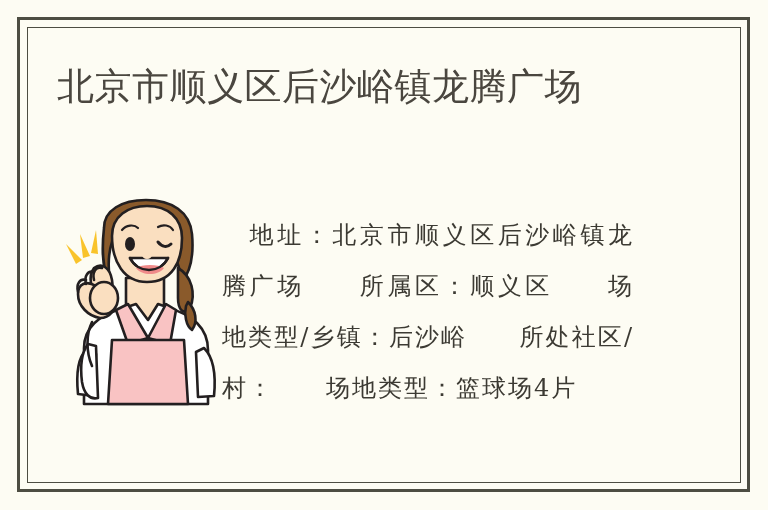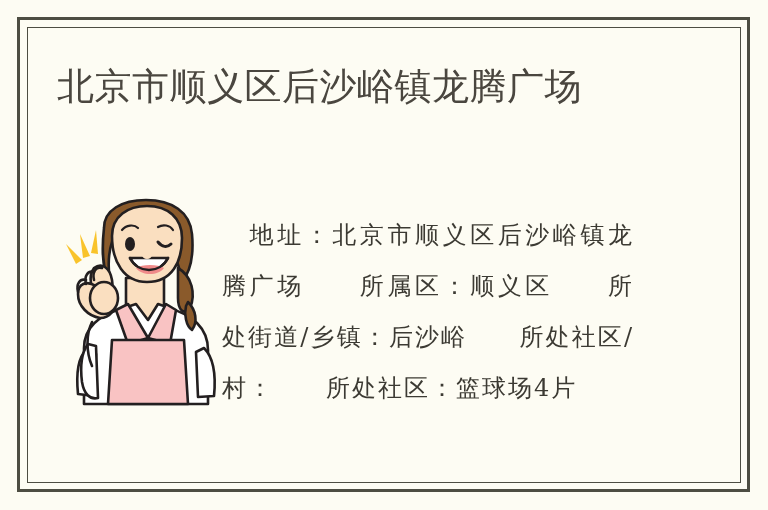--- a/index.html
+++ b/index.html
@@ -126,15 +126,15 @@
         <path d="M50 70 C44 68 40 74 42 82" fill="none"></path>
         <ellipse cx="52" cy="100" rx="14" ry="16" fill="#fadfc0"></ellipse>
         <path d="M40 124 C34 136 34 154 40 168" fill="none"></path>
         <path d="M64 112 L76 106 L96 140 L76 146 Z" fill="#f9c3c3"></path>
         <path d="M124 112 L114 106 L96 140 L118 146 Z" fill="#f9c3c3"></path>
         <path d="M60 142 L132 142 L136 206 L56 206 Z" fill="#f9c3c3"></path>
       </g>
     </svg>
   </div>
 
-  <div id="venue-details">　地址：北京市顺义区后沙峪镇龙腾广场　　所属区：顺义区　　所处街道/乡镇：后沙峪　　所处社区/村：　　所处社区：篮球场4片</div>
+  <div id="venue-details">　地址：北京市顺义区后沙峪镇龙腾广场　　所属区：顺义区　　场地类型/乡镇：后沙峪　　所处社区/村：　　场地类型：篮球场4片</div>
 
 </div>
 
 </body></html>

